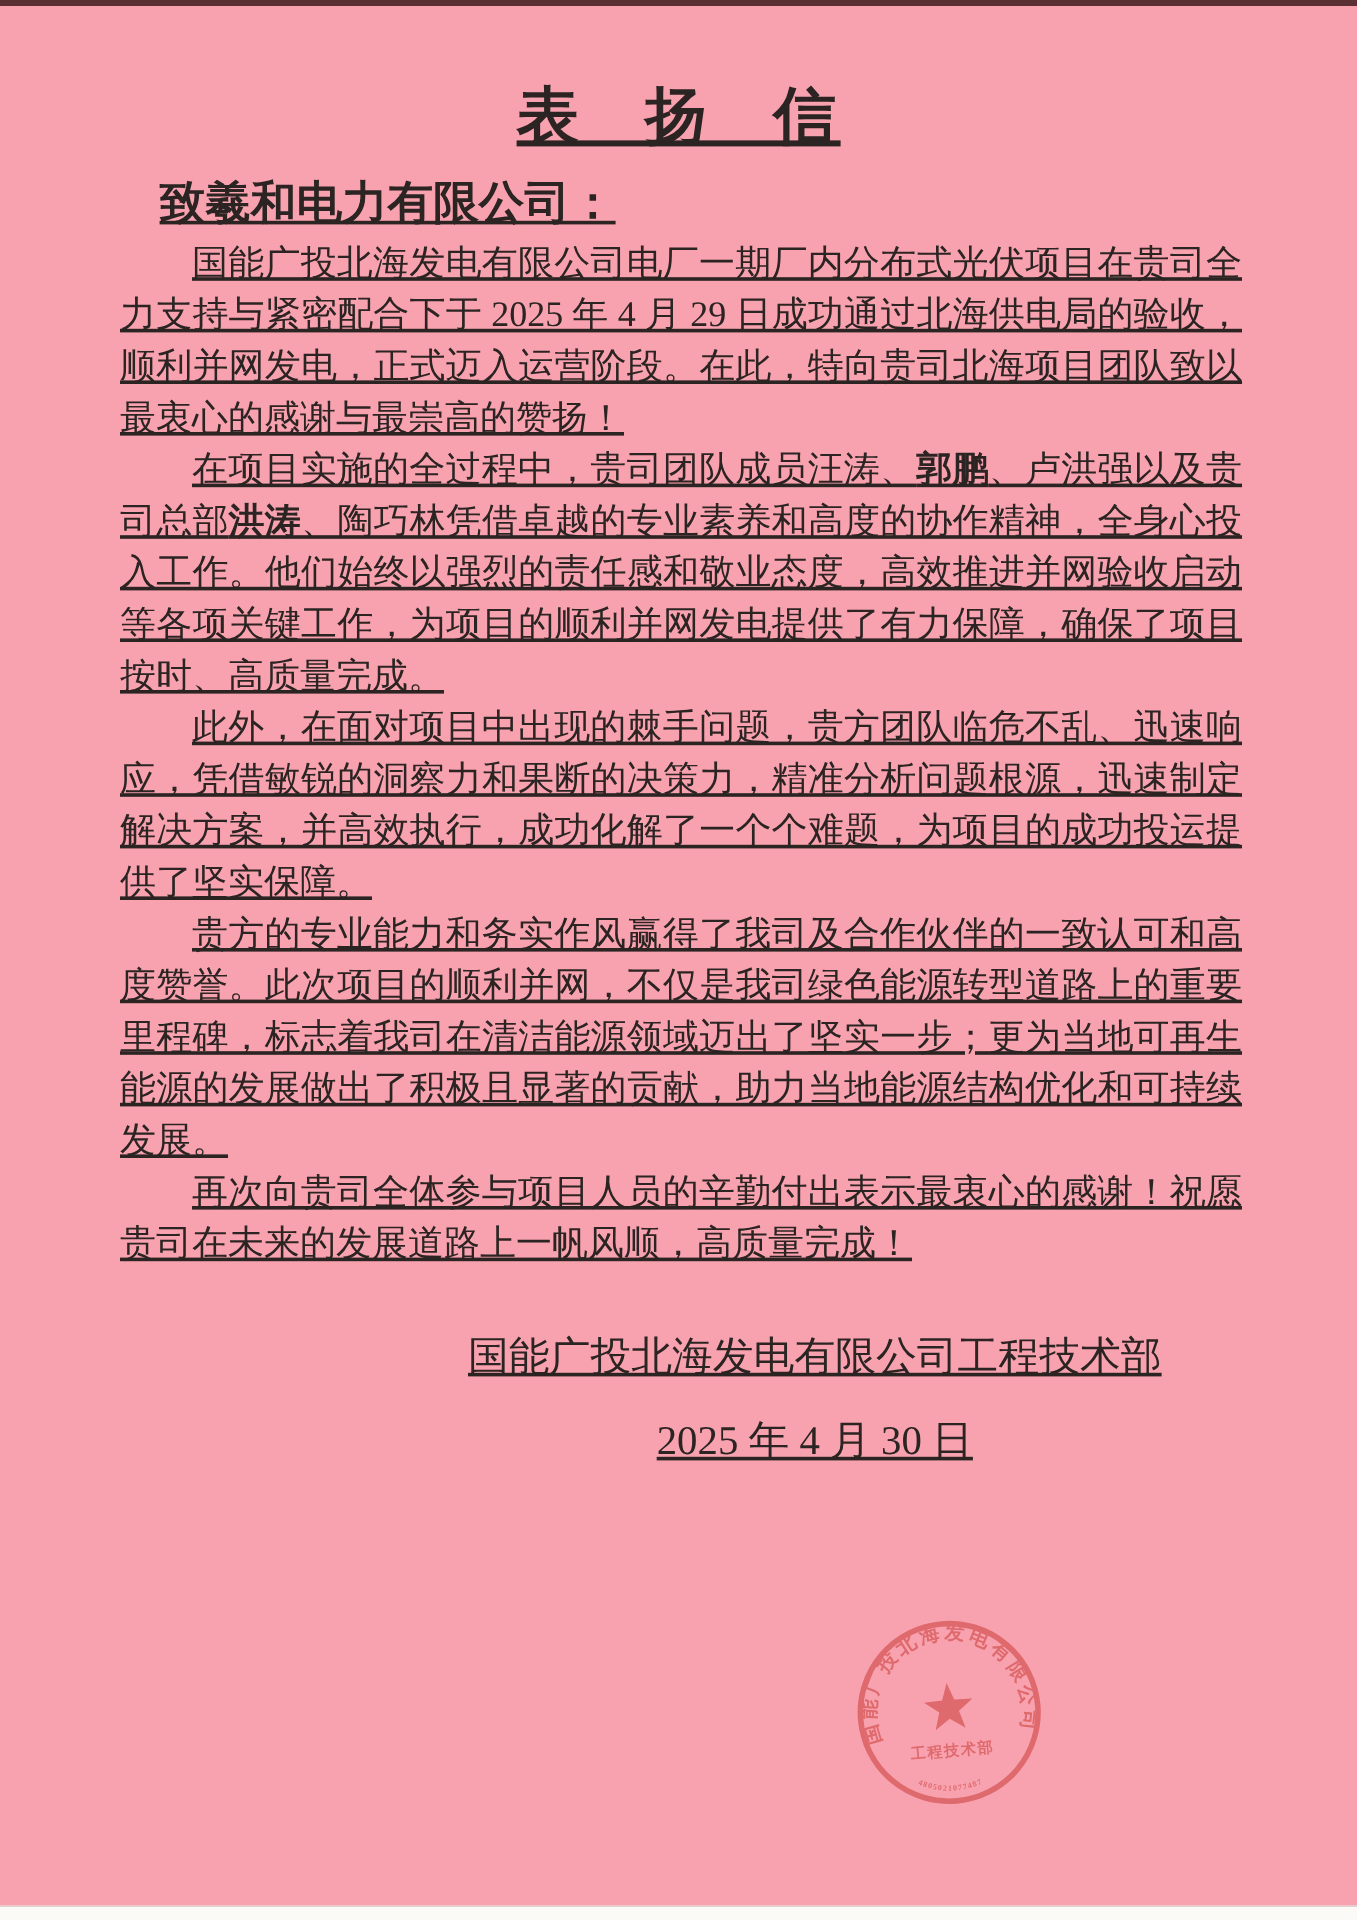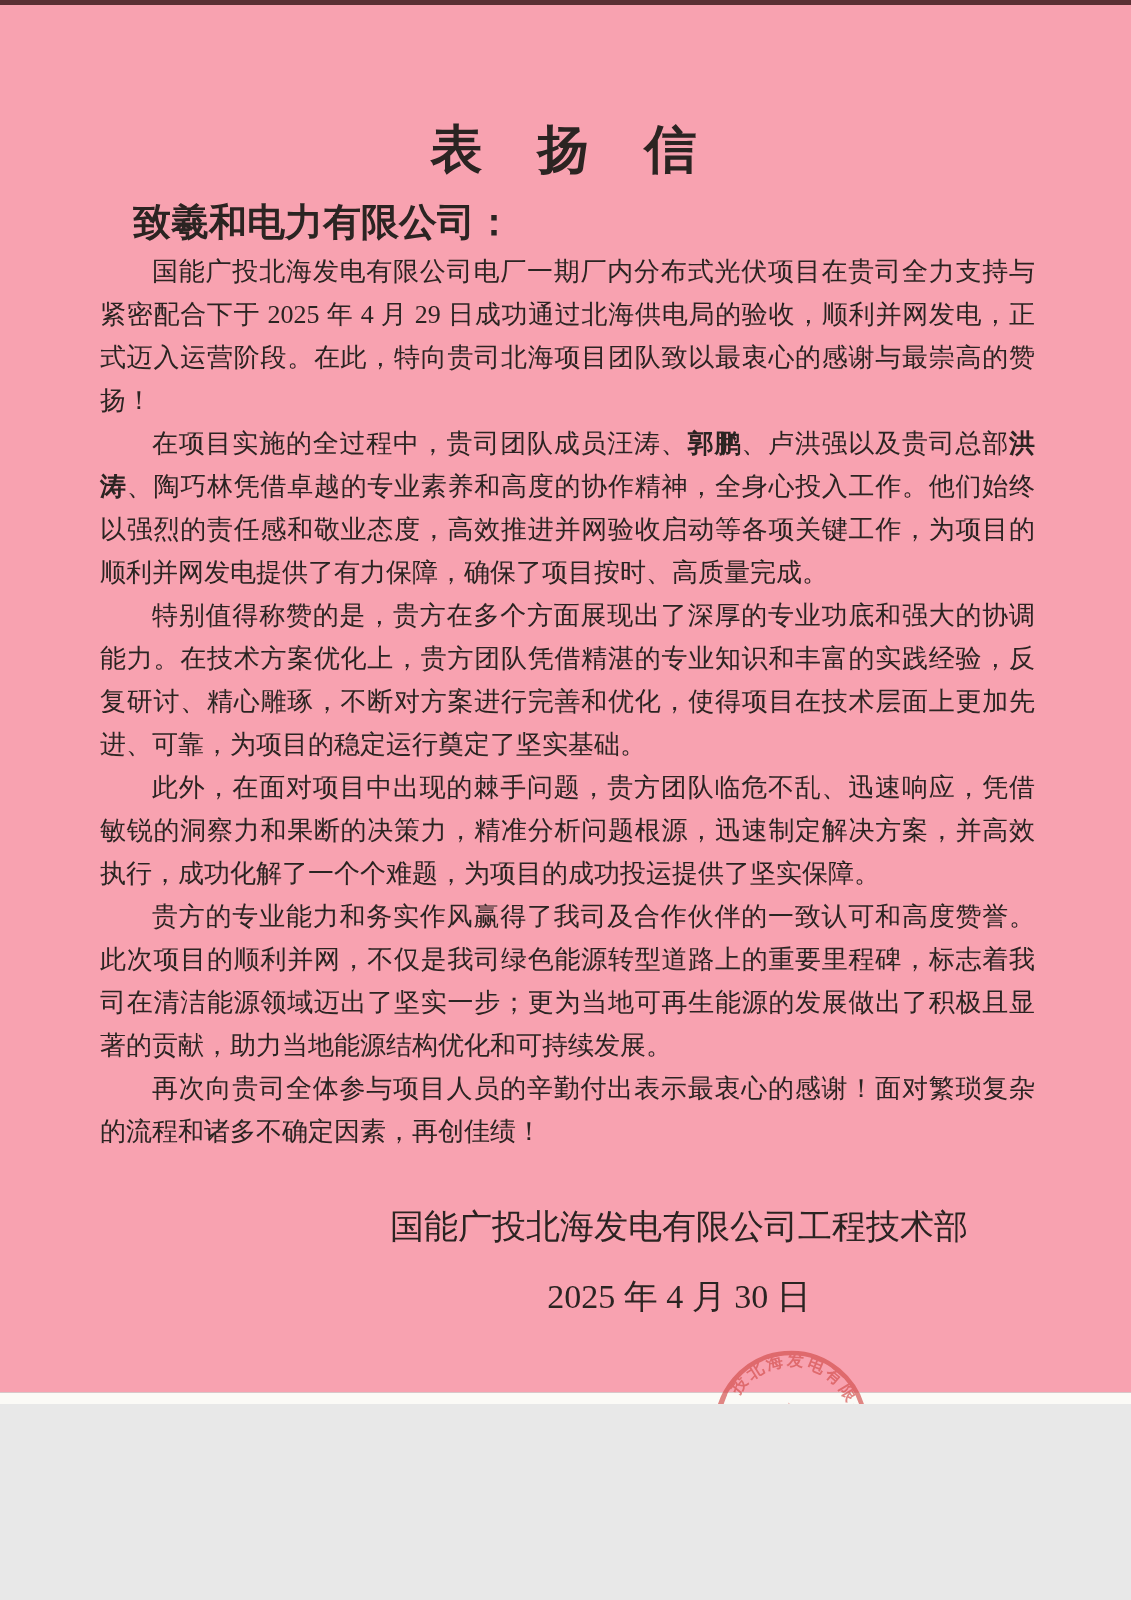--- a/index.html
+++ b/index.html
@@ -1,26 +1,27 @@
 <!DOCTYPE html>
 <html lang="zh" style="--paper: #f8a2b0; --ink: #2b2422; --seal: #d4504e; --top_strip: #5a3034;"><head>
 <meta charset="utf-8">
 <style>
   html, body { margin: 0; padding: 0; background: #e8e8e8; }
   .page {
     position: relative;
     width: 1131px;
-    height: 1404px;
+    height: 1600px;
     margin: 0 auto;
     background: var(--paper, #f8a2b0);
     overflow: hidden;
     font-family: "Liberation Serif", "DejaVu Serif", serif;
     color: var(--ink, #2b2422);
     box-sizing: border-box;
-    padding-top: 120px;
+    padding-top: 68px;
+    text-decoration: underline;
   }
   .top-strip {
     position: absolute; top: 0; left: 0; right: 0; height: 5px;
     background: var(--top_strip, #5a3034);
   }
   .bottom-strip {
     position: absolute; bottom: 0; left: 0; right: 0; height: 11px;
     background: #fbfaf6;
     border-top: 1px solid #d8c7c9;
   }
@@ -34,21 +35,21 @@
     word-spacing: 34px;
   }
   .salutation {
     margin: 22px 0 0 133px;
     font-size: 38px;
     font-weight: 600;
     line-height: 40px;
   }
   .body-text {
     margin: 8px 96px 0 100px;
-    font-size: 26px;
+    font-size: 30px;
     line-height: 43px;
     text-align: justify;
     text-justify: inter-ideograph;
   }
   .body-text p { margin: 0; text-indent: 2em; }
   .bold-name { font-weight: 700; }
   .sig-block {
     position: relative;
     z-index: 2;
     margin: 56px 163px 0 auto;
@@ -77,24 +78,23 @@
 <div class="page">
   <div class="top-strip"></div>
 
   <h1 class="title">表 扬 信</h1>
 
   <div class="salutation">致羲和电力有限公司：</div>
 
   <div class="body-text">
     <p><span>国能广投北海发电有限公司电厂一期厂内分布式光伏项目在贵司全力支持与紧密配合下于 2025 年 4 月 29 日成功通过北海供电局的验收，顺利并网发电，正式迈入运营阶段。在此，特向贵司北海项目团队致以最衷心的感谢与最崇高的赞扬！</span></p>
     <p><span>在项目实施的全过程中，贵司团队成员汪涛、</span><span class="bold-name">郭鹏</span><span>、卢洪强以及贵司总部</span><span class="bold-name">洪涛</span><span>、陶巧林凭借卓越的专业素养和高度的协作精神，全身心投入工作。他们始终以强烈的责任感和敬业态度，高效推进并网验收启动等各项关键工作，为项目的顺利并网发电提供了有力保障，确保了项目按时、高质量完成。</span></p>
-    <p><span>特别值得称赞的是，贵方在多个方面展现出了深厚的专业功底和强大的协调能力。在技术方案优化上，贵方团队凭借精湛的专业知识和丰富的实践经验，反复研讨、精心雕琢，不断对方案进行完善和优化，使得项目在技术层面上更加先进、可靠，为项目的稳定运行奠定了坚实基础。</span></p>
     <p><span>此外，在面对项目中出现的棘手问题，贵方团队临危不乱、迅速响应，凭借敏锐的洞察力和果断的决策力，精准分析问题根源，迅速制定解决方案，并高效执行，成功化解了一个个难题，为项目的成功投运提供了坚实保障。</span></p>
     <p><span>贵方的专业能力和务实作风赢得了我司及合作伙伴的一致认可和高度赞誉。此次项目的顺利并网，不仅是我司绿色能源转型道路上的重要里程碑，标志着我司在清洁能源领域迈出了坚实一步；更为当地可再生能源的发展做出了积极且显著的贡献，助力当地能源结构优化和可持续发展。</span></p>
-    <p><span>再次向贵司全体参与项目人员的辛勤付出表示最衷心的感谢！面对繁琐复杂的流程和诸多不确定因素，再创佳绩！</span></p>
+    <p><span>再次向贵司全体参与项目人员的辛勤付出表示最衷心的感谢！祝愿贵司在未来的发展道路上一帆风顺，高质量完成！</span></p>
   </div>
 
   <div class="sig-block">
     <div>国能广投北海发电有限公司工程技术部</div>
     <div class="sig-date">2025 年 4 月 30 日</div>
   </div>
 
   <svg class="seal" viewBox="0 0 240 240" aria-hidden="true">
     <defs>
       <path id="seal-top-arc" d="M 33.5 151.5 A 92 92 0 1 1 206.5 151.5" fill="none"></path>

